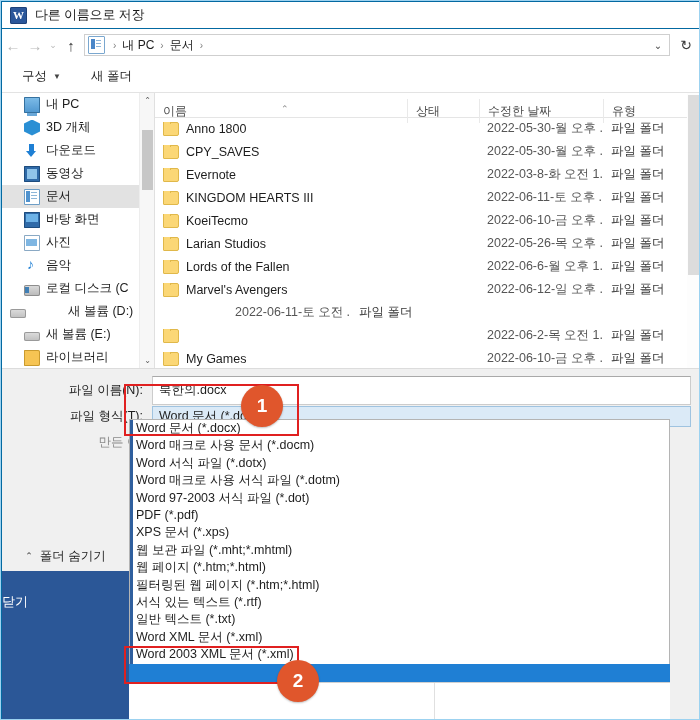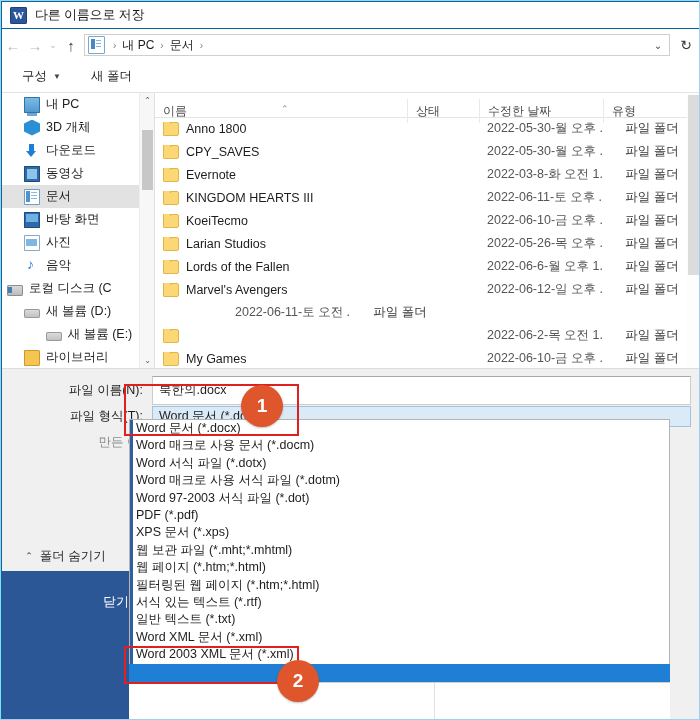--- a/index.html
+++ b/index.html
@@ -166,21 +166,21 @@
     box-sizing:border-box;padding-left:8px;position:relative;margin-top:12px;
   }
   .col + .col{border-left:1px solid #e9e9e9;}
   .col-name{width:252px;}
   .col-state{width:72px;}
   .col-date{width:124px;}
   .col-type{width:90px;}
   .sort-caret{
     position:absolute;left:126px;top:0;font-size:9px;color:#888;line-height:20px;
   }
-  .rows{position:absolute;left:0;top:24px;right:0;bottom:0;overflow:hidden;text-align:center;}
+  .rows{position:absolute;left:0;top:24px;right:0;bottom:0;overflow:hidden;}
   .row{height:23px;display:flex;align-items:center;}
   .cell{font-size:12.5px;color:#1d1d1d;box-sizing:border-box;padding-left:8px;white-space:nowrap;overflow:hidden;}
   .cell-name{width:252px;display:flex;align-items:center;}
   .cell-state{width:72px;}
   .cell-date{width:124px;color:#555;}
   .cell-type{width:90px;color:#333;}
   .folder-ico{
     width:14px;height:12px;flex:none;margin-right:7px;position:relative;
     background:#fbd776;border:1px solid #e0b84a;border-radius:1px 2px 2px 1px;
   }
@@ -236,21 +236,21 @@
   
   .hidefolders{
     position:absolute;left:1px;top:540px;width:127px;height:30px;
     display:flex;align-items:center;justify-content:center;
     font-size:12.5px;color:#1d1d1d;background:#f0f0f0;z-index:8;
   }
   .hidefolders .caret{font-size:9px;margin-right:7px;color:#333;}
   .closebtn{
     position:absolute;left:1px;top:570px;width:127px;height:148px;
     background:#2b5797;color:#ffffff;font-size:13px;
-    display:flex;align-items:flex-start;justify-content:flex-end;
+    display:flex;align-items:flex-start;justify-content:flex-start;
     padding-top:22px;box-sizing:border-box;z-index:8;
   }
 
   
   .annot-box{
     position:absolute;border:2px solid #e02020;box-sizing:border-box;z-index:20;
     pointer-events:none;
   }
   .box1{left:123px;top:383px;width:175px;height:52px;}
   .box2{left:123px;top:645px;width:175px;height:38px;}
@@ -345,29 +345,29 @@
             <span>바탕 화면</span>
           </div>
           <div class="nav-item" style="padding-left: 22px;">
             <span class="nav-ico ico-pic"></span>
             <span>사진</span>
           </div>
           <div class="nav-item" style="padding-left: 22px;">
             <span class="nav-ico ico-mus"></span>
             <span>음악</span>
           </div>
-          <div class="nav-item" style="padding-left: 5px;">
+          <div class="nav-item" style="padding-left: 22px;">
             <span class="nav-ico ico-hdd"></span>
             <span>로컬 디스크 (C</span>
           </div>
-          <div class="nav-item" style="padding-left: 22px;">
+          <div class="nav-item" style="padding-left: 8px; gap: 36px;">
             <span class="nav-ico ico-vol"></span>
             <span>새 볼륨 (D:)</span>
           </div>
-          <div class="nav-item" style="padding-left: 22px; justify-content: center;">
+          <div class="nav-item" style="padding-left: 22px;">
             <span class="nav-ico ico-vol"></span>
             <span>새 볼륨 (E:)</span>
           </div>
           <div class="nav-item" style="padding-left: 22px;">
             <span class="nav-ico ico-lib"></span>
             <span>라이브러리</span>
           </div>
         </div>
       <div class="nav-scroll">
         <div class="arrow up">⌃</div>

